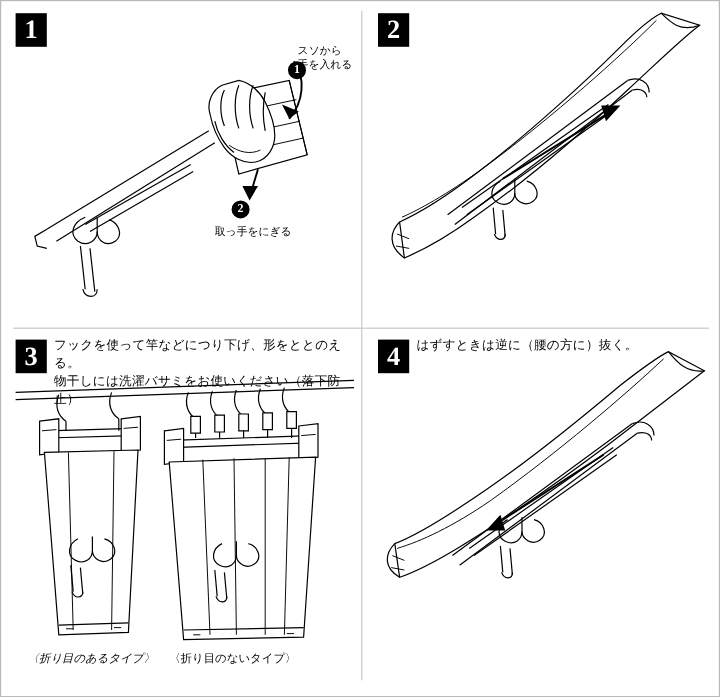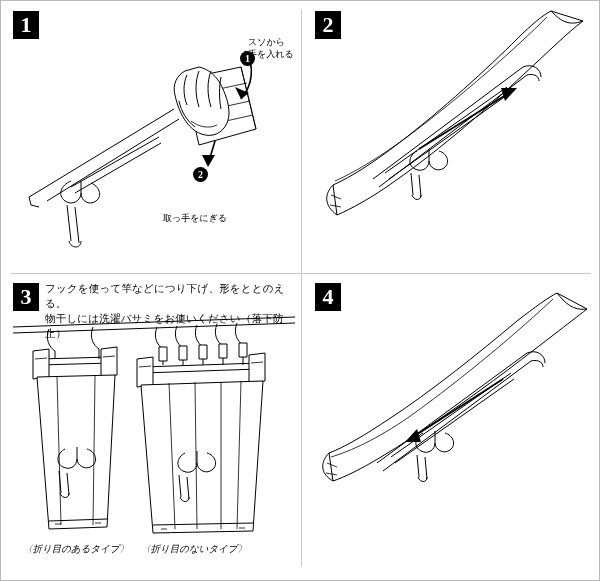--- a/index.html
+++ b/index.html
@@ -163,21 +163,21 @@
 
       <path class="ln-thick" d="M206 132 L200 152"></path>
       <path class="arrow" d="M199 158 L206 146 L193 146 Z"></path>
     </svg>
 
     <span class="callout" style="left:212px; top:27px; width:70px;margin-left:27px;">スソから
 手を入れる</span>
     <span class="bubble-num" style="left:231px; top:42px;">1</span>
 
     <span class="bubble-num" style="left:184px; top:158px;">2</span>
-    <span class="callout" style="left:154px; top:178px; width:90px;margin-top:25px;">取っ手をにぎる</span>
+    <span class="callout" style="left:170px; top:178px; width:90px;">取っ手をにぎる</span>
   </div>
 
   <div class="panel" id="panel2">
     <div class="step-head">
       <span class="step-num">2</span>
     </div>
 
     <svg class="art" width="282" height="262" viewBox="0 0 282 262">
 
       <path class="fillw" d="M272 12 C256 24 236 44 212 66 C180 96 130 140 84 172
@@ -283,26 +283,27 @@
       <path class="ln" d="M170 194 L172 216"></path>
       <path class="ln" d="M178 196 L180 218"></path>
       <path class="ln" d="M171 216 C173 222 180 222 180 216"></path>
 
       <path class="ln" d="M144 244 L244 242"></path>
       <path class="ln-thin" d="M152 248 L158 248"></path>
       <path class="ln-thin" d="M230 247 L236 247"></path>
     </svg>
 
     <span class="caption" style="left:14px; top:262px;font-style:italic;">〈折り目のあるタイプ〉</span>
-    <span class="caption" style="left:132px; top:262px;font-style:italic;">〈折り目のないタイプ〉</span>
+    <span class="caption" style="left:132px; top:262px;">〈折り目のないタイプ〉</span>
   </div>
 
   <div class="panel" id="panel4">
     <div class="step-head">
       <span class="step-num">4</span>
+      <span class="step-text">はずすときは逆に（腰の方に）抜く。</span>
     </div>
 
     <svg class="art" width="282" height="290" viewBox="0 0 282 290">
 
       <path class="fillw" d="M276 28 C258 42 232 62 198 88 C158 118 110 152 70 176
              C50 188 34 196 22 200 L18 172 C34 166 54 154 78 138
              C118 112 168 72 206 40 C224 26 238 16 246 12 L276 28 Z"></path>
       <path class="ln" d="M246 12 C254 22 262 30 276 28"></path>
       <path class="ln" d="M18 172 C10 180 8 192 22 200"></path>
       <path class="ln-thin" d="M16 182 L26 186"></path>

